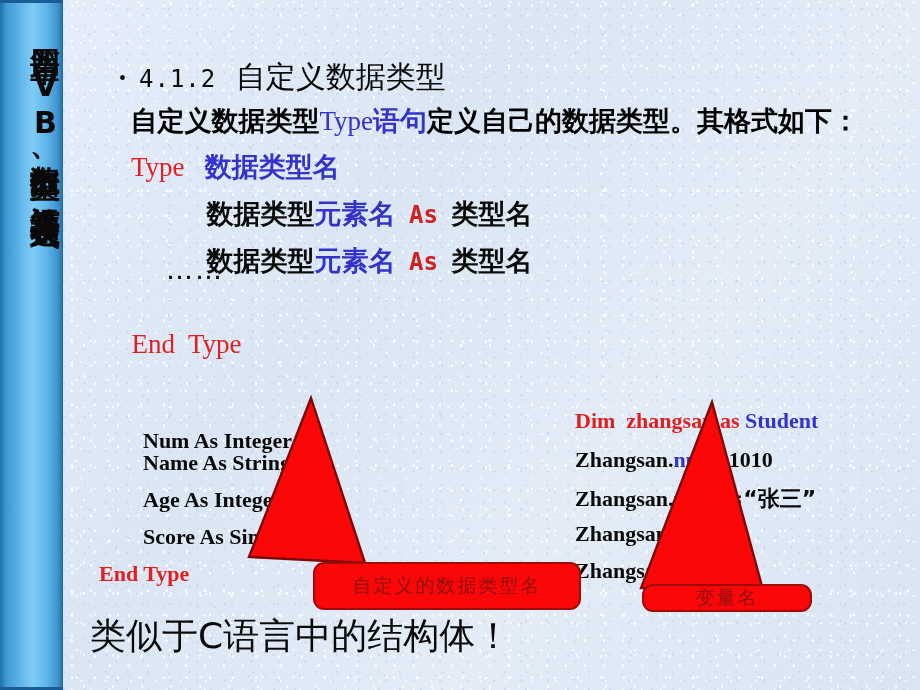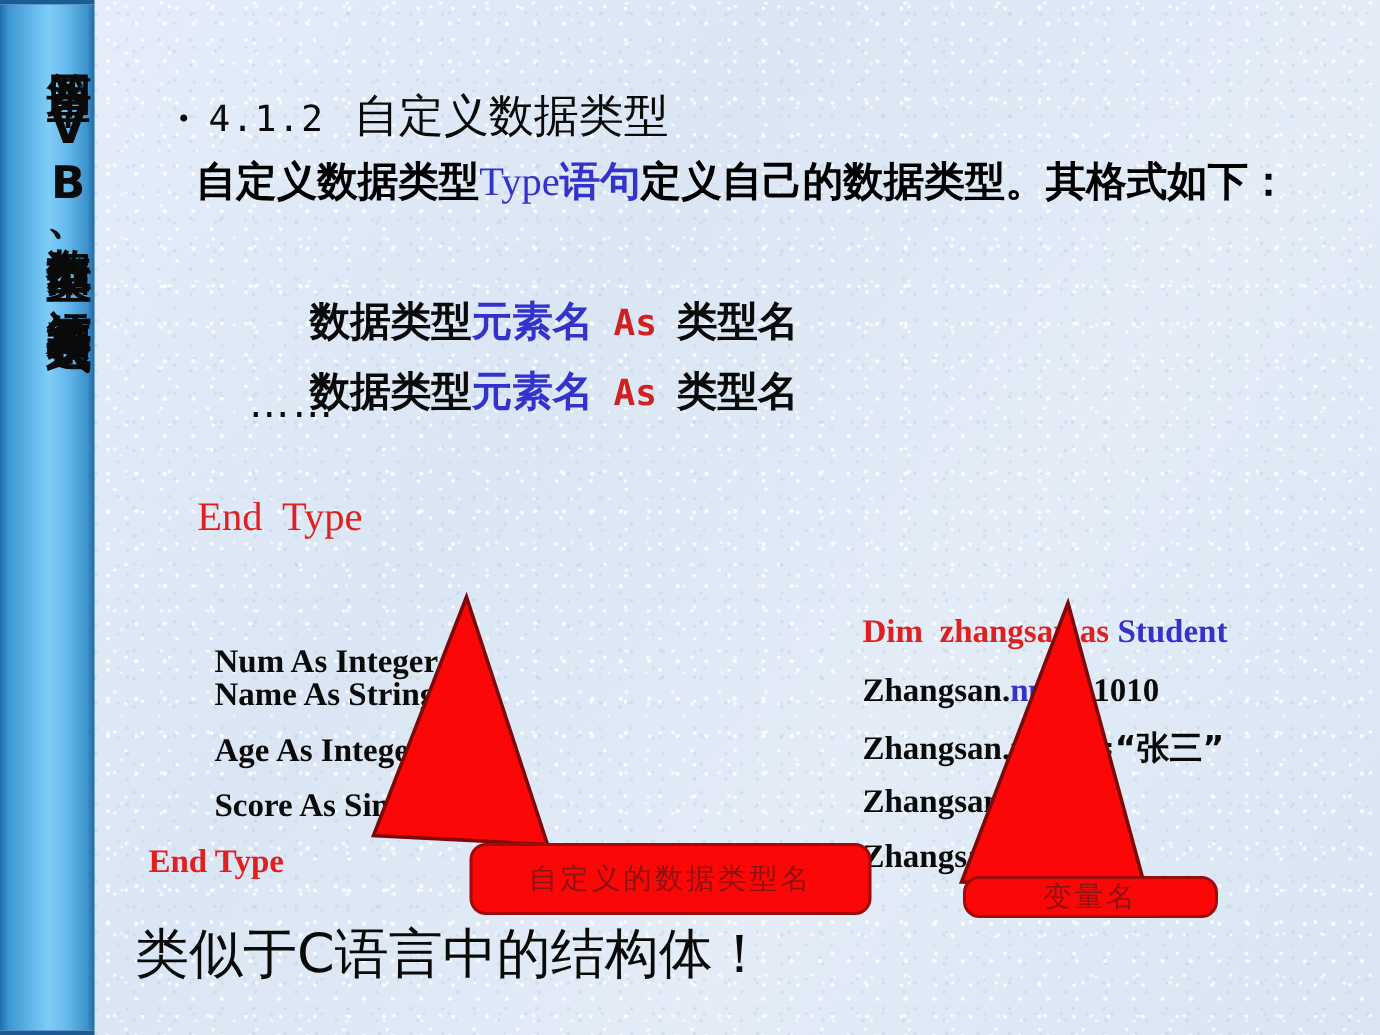--- a/index.html
+++ b/index.html
@@ -193,20 +193,23 @@
   <div id="content">
 
     <div class="line" id="bullet-row">
       <span id="bullet-dot">•</span><span id="heading-num">4.1.2</span><span>&nbsp;&nbsp;&nbsp;</span><span id="heading-title">自定义数据类型</span>
     </div>
 
     <div class="line" id="intro-row">
       <span class="cn">自定义数据类型</span><span class="kw">Type</span><span class="kw cn">语句</span><span class="cn">定义自己的数据类型。其格式如下：</span>
     </div>
 
+    <div class="line syn" id="syn-l1">
+      <span class="type-kw">Type</span><span>&nbsp;&nbsp;&nbsp;</span><span class="cnblue">数据类型名</span>
+    </div>
 
     <div class="line syn" id="syn-l2">
       <span class="cnblack">数据类型</span><span class="cnblue">元素名</span><span>&nbsp;&nbsp;</span><span class="as-kw">As</span><span>&nbsp;&nbsp;</span><span class="cnblack">类型名</span>
     </div>
 
     <div class="line syn" id="syn-l3">
       <span class="cnblack">数据类型</span><span class="cnblue">元素名</span><span>&nbsp;&nbsp;</span><span class="as-kw">As</span><span>&nbsp;&nbsp;</span><span class="cnblack">类型名</span>
     </div>
 
     <div class="line" id="syn-l4">……</div>

